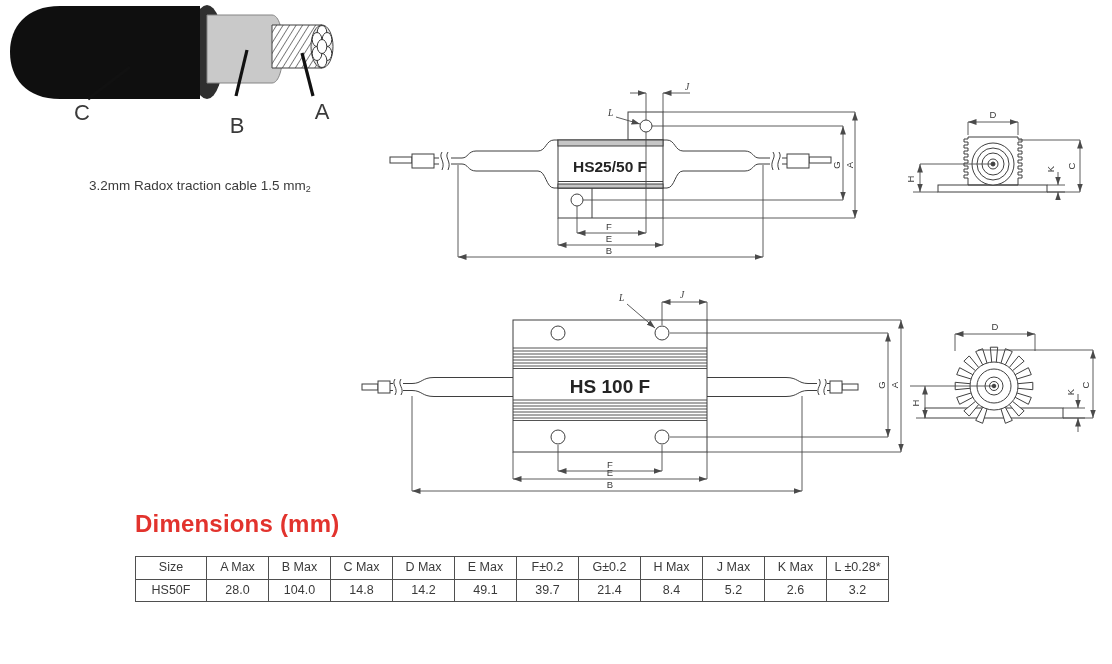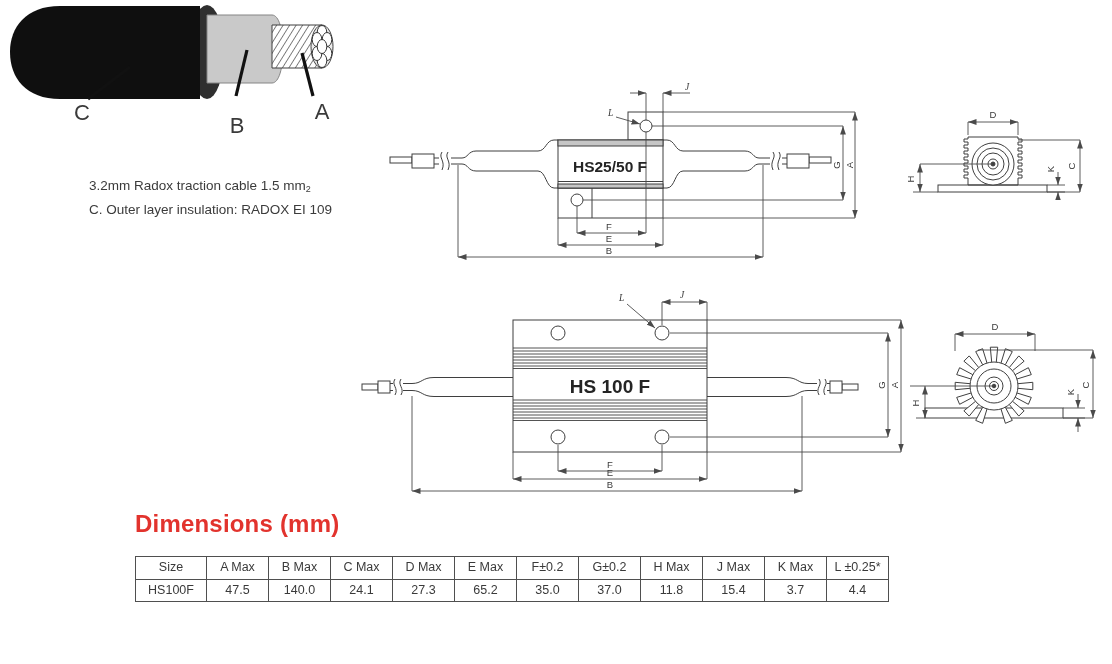--- a/index.html
+++ b/index.html
@@ -57,21 +57,20 @@
     <line x1="88" y1="99" x2="130" y2="67" stroke="#111" stroke-width="3.2"></line>
     <line x1="236" y1="96" x2="247" y2="50" stroke="#111" stroke-width="3.2"></line>
     <line x1="313" y1="96" x2="302" y2="53" stroke="#111" stroke-width="3.2"></line>
     <text x="82" y="120" font-size="22" text-anchor="middle">C</text>
     <text x="237" y="133" font-size="22" text-anchor="middle">B</text>
     <text x="322" y="119" font-size="22" text-anchor="middle">A</text>
   </svg>
 
   <div id="cable-notes" class="abs">
     <p><span>3.2mm Radox traction cable 1.5 mm</span><span class="sub">2</span></p>
-    <p>C. Outer layer insulation: RADOX EI 109</p>
   </div>
 
   <svg class="abs" style="left:380px;top:55px" width="505" height="215" viewBox="0 0 505 215" stroke-linecap="butt" fill="none">
     <defs>
       <marker id="m1e" markerUnits="userSpaceOnUse" markerWidth="9" markerHeight="7" refX="8.5" refY="3.5" orient="auto">
         <path d="M0,0.6 L8.5,3.5 L0,6.4 Z" fill="#4a4a4a"></path>
       </marker>
       <marker id="m1s" markerUnits="userSpaceOnUse" markerWidth="9" markerHeight="7" refX="8.5" refY="3.5" orient="auto-start-reverse">
         <path d="M0,0.6 L8.5,3.5 L0,6.4 Z" fill="#4a4a4a"></path>
       </marker>
@@ -386,35 +385,35 @@
             <th>A Max</th>
             <th>B Max</th>
             <th>C Max</th>
             <th>D Max</th>
             <th>E Max</th>
             <th>F±0.2</th>
             <th>G±0.2</th>
             <th>H Max</th>
             <th>J Max</th>
             <th>K Max</th>
-            <th>L ±0.25*</th>
+            <th>L ±0.28*</th>
           </tr>
         </thead>
       <tbody>
           <tr>
-            <td>HS100F</td>
-            <td>47.5</td>
-            <td>140.0</td>
-            <td>24.1</td>
-            <td>27.3</td>
-            <td>65.2</td>
-            <td>35.0</td>
-            <td>37.0</td>
-            <td>11.8</td>
-            <td>15.4</td>
-            <td>3.7</td>
-            <td>4.4</td>
+            <td>HS50F</td>
+            <td>28.0</td>
+            <td>104.0</td>
+            <td>14.8</td>
+            <td>14.2</td>
+            <td>49.1</td>
+            <td>39.7</td>
+            <td>21.4</td>
+            <td>8.4</td>
+            <td>5.2</td>
+            <td>2.6</td>
+            <td>3.2</td>
           </tr>
         </tbody>
     </table>
   </div>
 
 </div>
 
 </body></html>

